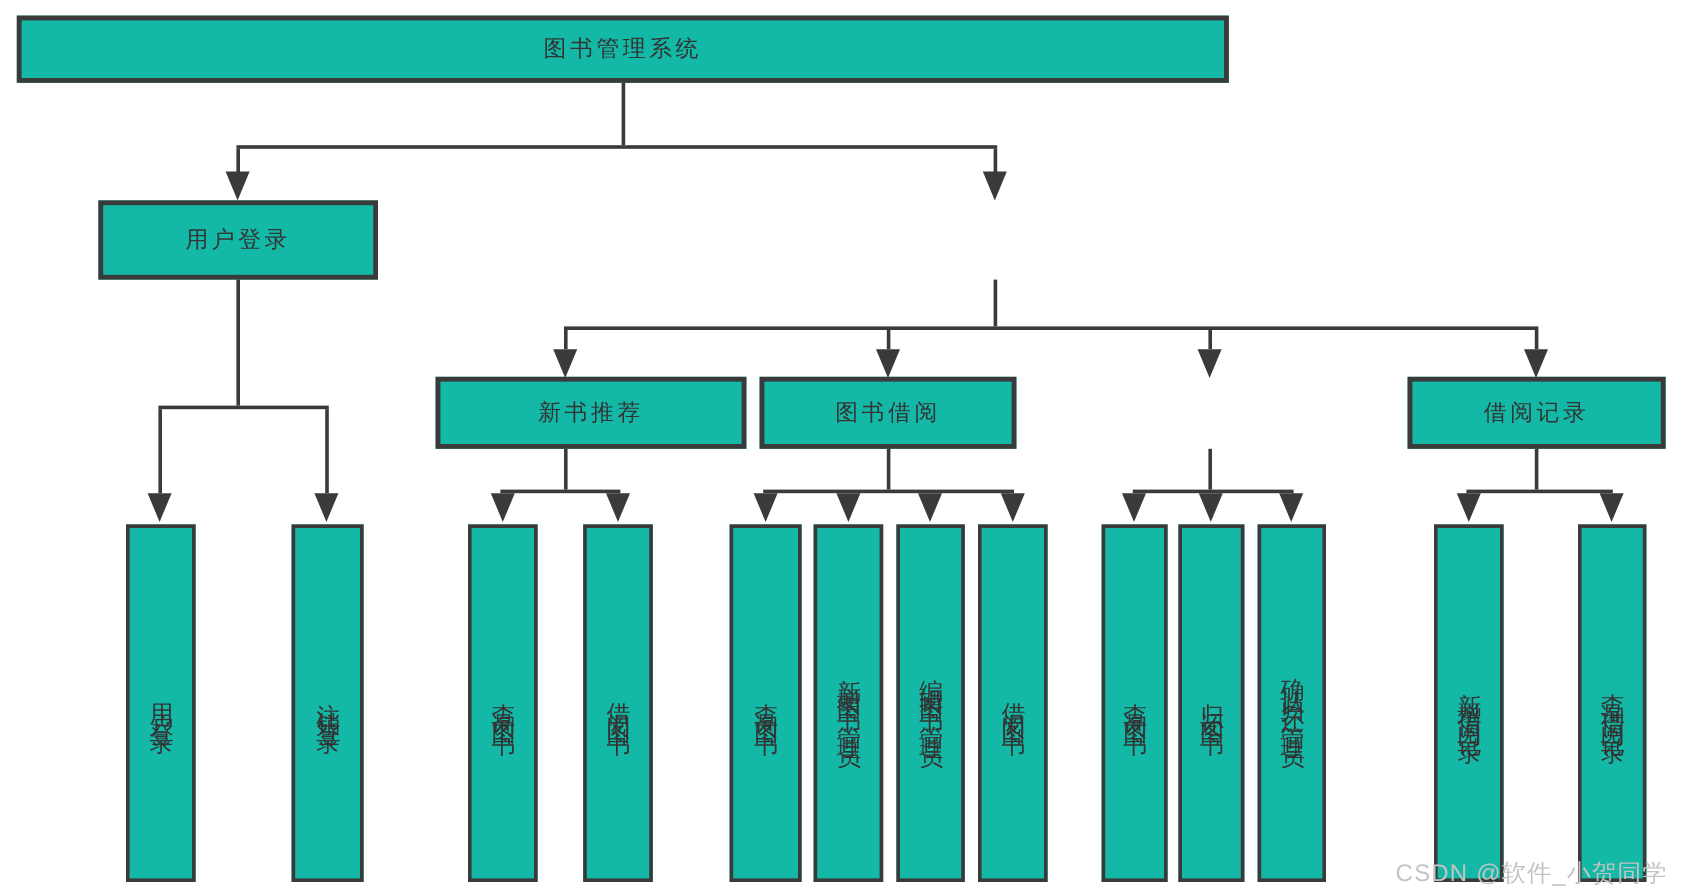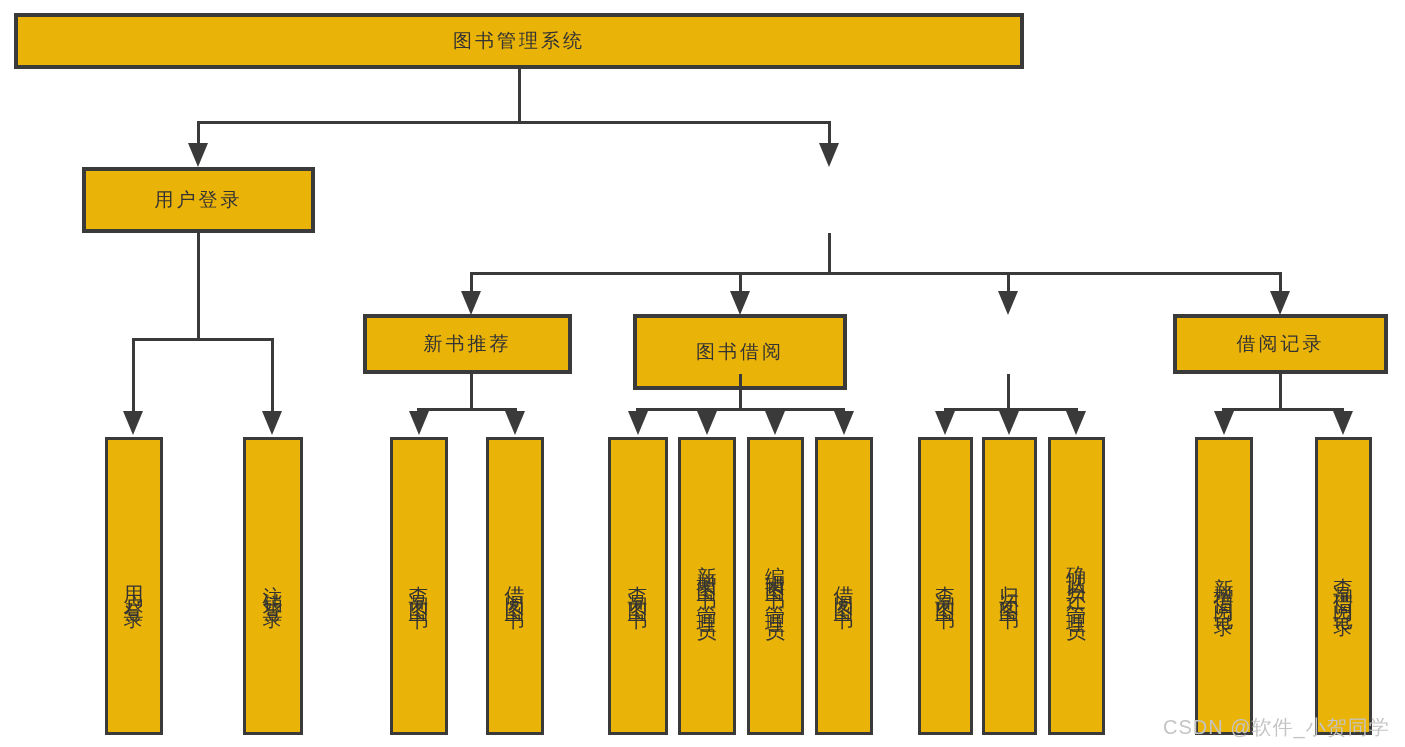--- a/index.html
+++ b/index.html
@@ -7,21 +7,21 @@
     position:relative;
     width:1405px;height:747px;
     background:#ffffff;
     font-family:"Liberation Sans","DejaVu Sans",sans-serif;
     overflow:hidden;
   }
   .box{
     position:absolute;
     box-sizing:border-box;
     border:4px solid #3a3a3a;
-    background:#eab308;
+    background:#14b8a6;
     display:flex;align-items:center;justify-content:center;
     color:#333333;
     font-size:19px;
     letter-spacing:3px;
     white-space:nowrap;
   }
   .leaf{
     border-width:3px;
     writing-mode:vertical-rl;
     text-orientation:mixed;
@@ -49,22 +49,22 @@
 </style>
 </head>
 <body>
 
 <div class="canvas">
 
   <div class="box" style="left:14px;top:13px;width:1010px;height:56px;">图书管理系统</div>
 
   <div class="box" style="left:82px;top:167px;width:233px;height:66px;">用户登录</div>
 
-  <div class="box" style="left:363px;top:314px;width:209px;height:60px;">新书推荐</div>
-  <div class="box" style="left:633px;top:314px;width:214px;height:76px;">图书借阅</div>
+  <div class="box" style="left:363px;top:314px;width:259px;height:60px;">新书推荐</div>
+  <div class="box" style="left:633px;top:314px;width:214px;height:60px;">图书借阅</div>
   <div class="box" style="left:1173px;top:314px;width:215px;height:60px;">借阅记录</div>
 
   <div class="box leaf" style="left:105px;top:437px;width:58px;height:298px;">用户登录</div>
   <div class="box leaf" style="left:243px;top:437px;width:60px;height:298px;">注销登录</div>
 
   <div class="box leaf" style="left:390px;top:437px;width:58px;height:298px;">查询图书</div>
   <div class="box leaf" style="left:486px;top:437px;width:58px;height:298px;">借阅图书</div>
 
   <div class="box leaf" style="left:608px;top:437px;width:60px;height:298px;">查询图书</div>
   <div class="box leaf" style="left:678px;top:437px;width:58px;height:298px;">新增图书（管理员）</div>

